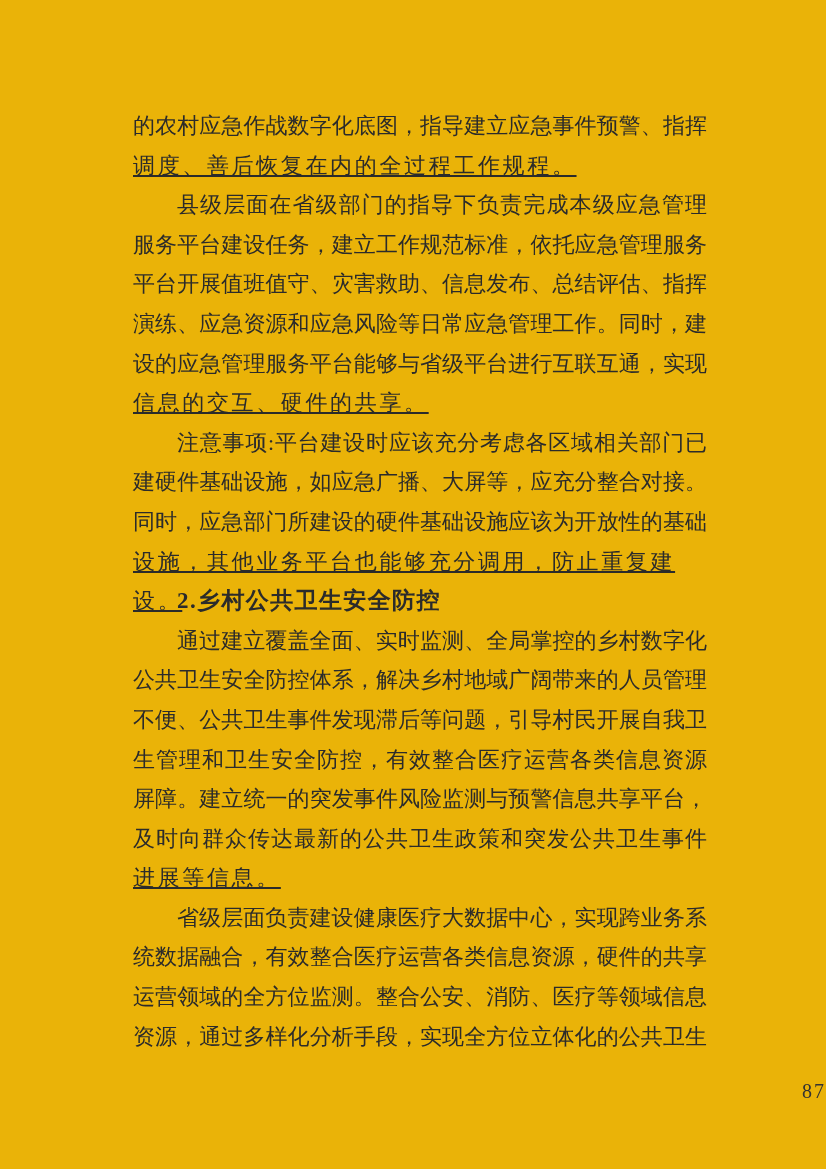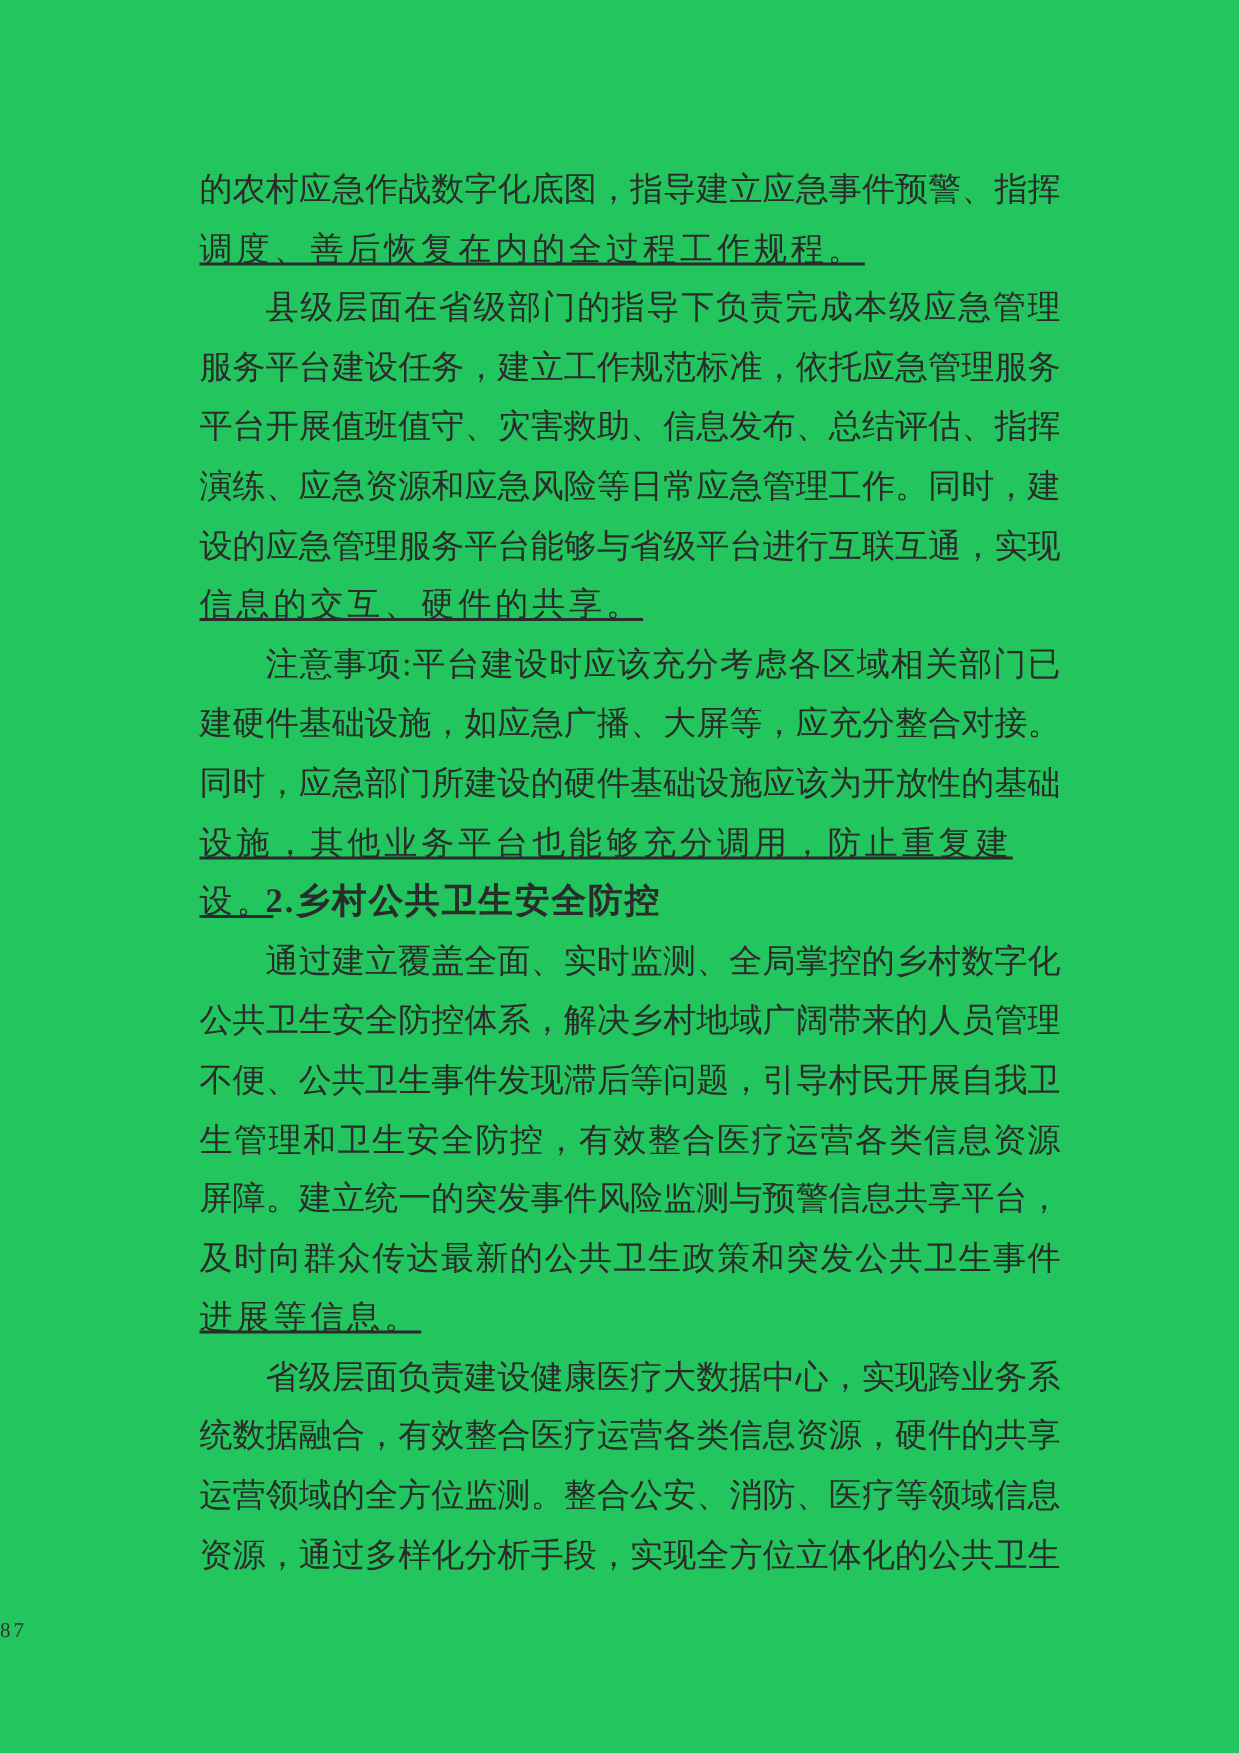--- a/index.html
+++ b/index.html
@@ -6,21 +6,21 @@
     margin: 0;
     padding: 0;
     width: 826px;
     height: 1169px;
     background: #ffffff;
   }
   .page {
     position: relative;
     width: 826px;
     height: 1169px;
-    background: #22c55e;
+    background: #eab308;
     overflow: hidden;
     font-family: "Liberation Serif", "DejaVu Serif", serif;
     color: #2b2b2b;
   }
   .text-block {
     position: absolute;
     left: 133px;
     top: 106px;
     width: 574px;
   }
@@ -48,22 +48,22 @@
     letter-spacing: 0.06em;
   }
   .bold {
     font-weight: normal;
   }
   .page-number {
     position: absolute;
     top: 1080px;
     left: 0;
     width: 100%;
-    text-align: left;
-    font-size: 14px;
+    text-align: right;
+    font-size: 20px;
     letter-spacing: 2px;
     color: #333333;
   }
 </style>
 </head>
 <body>
 
 <div class="page">
   <div class="text-block">
 

